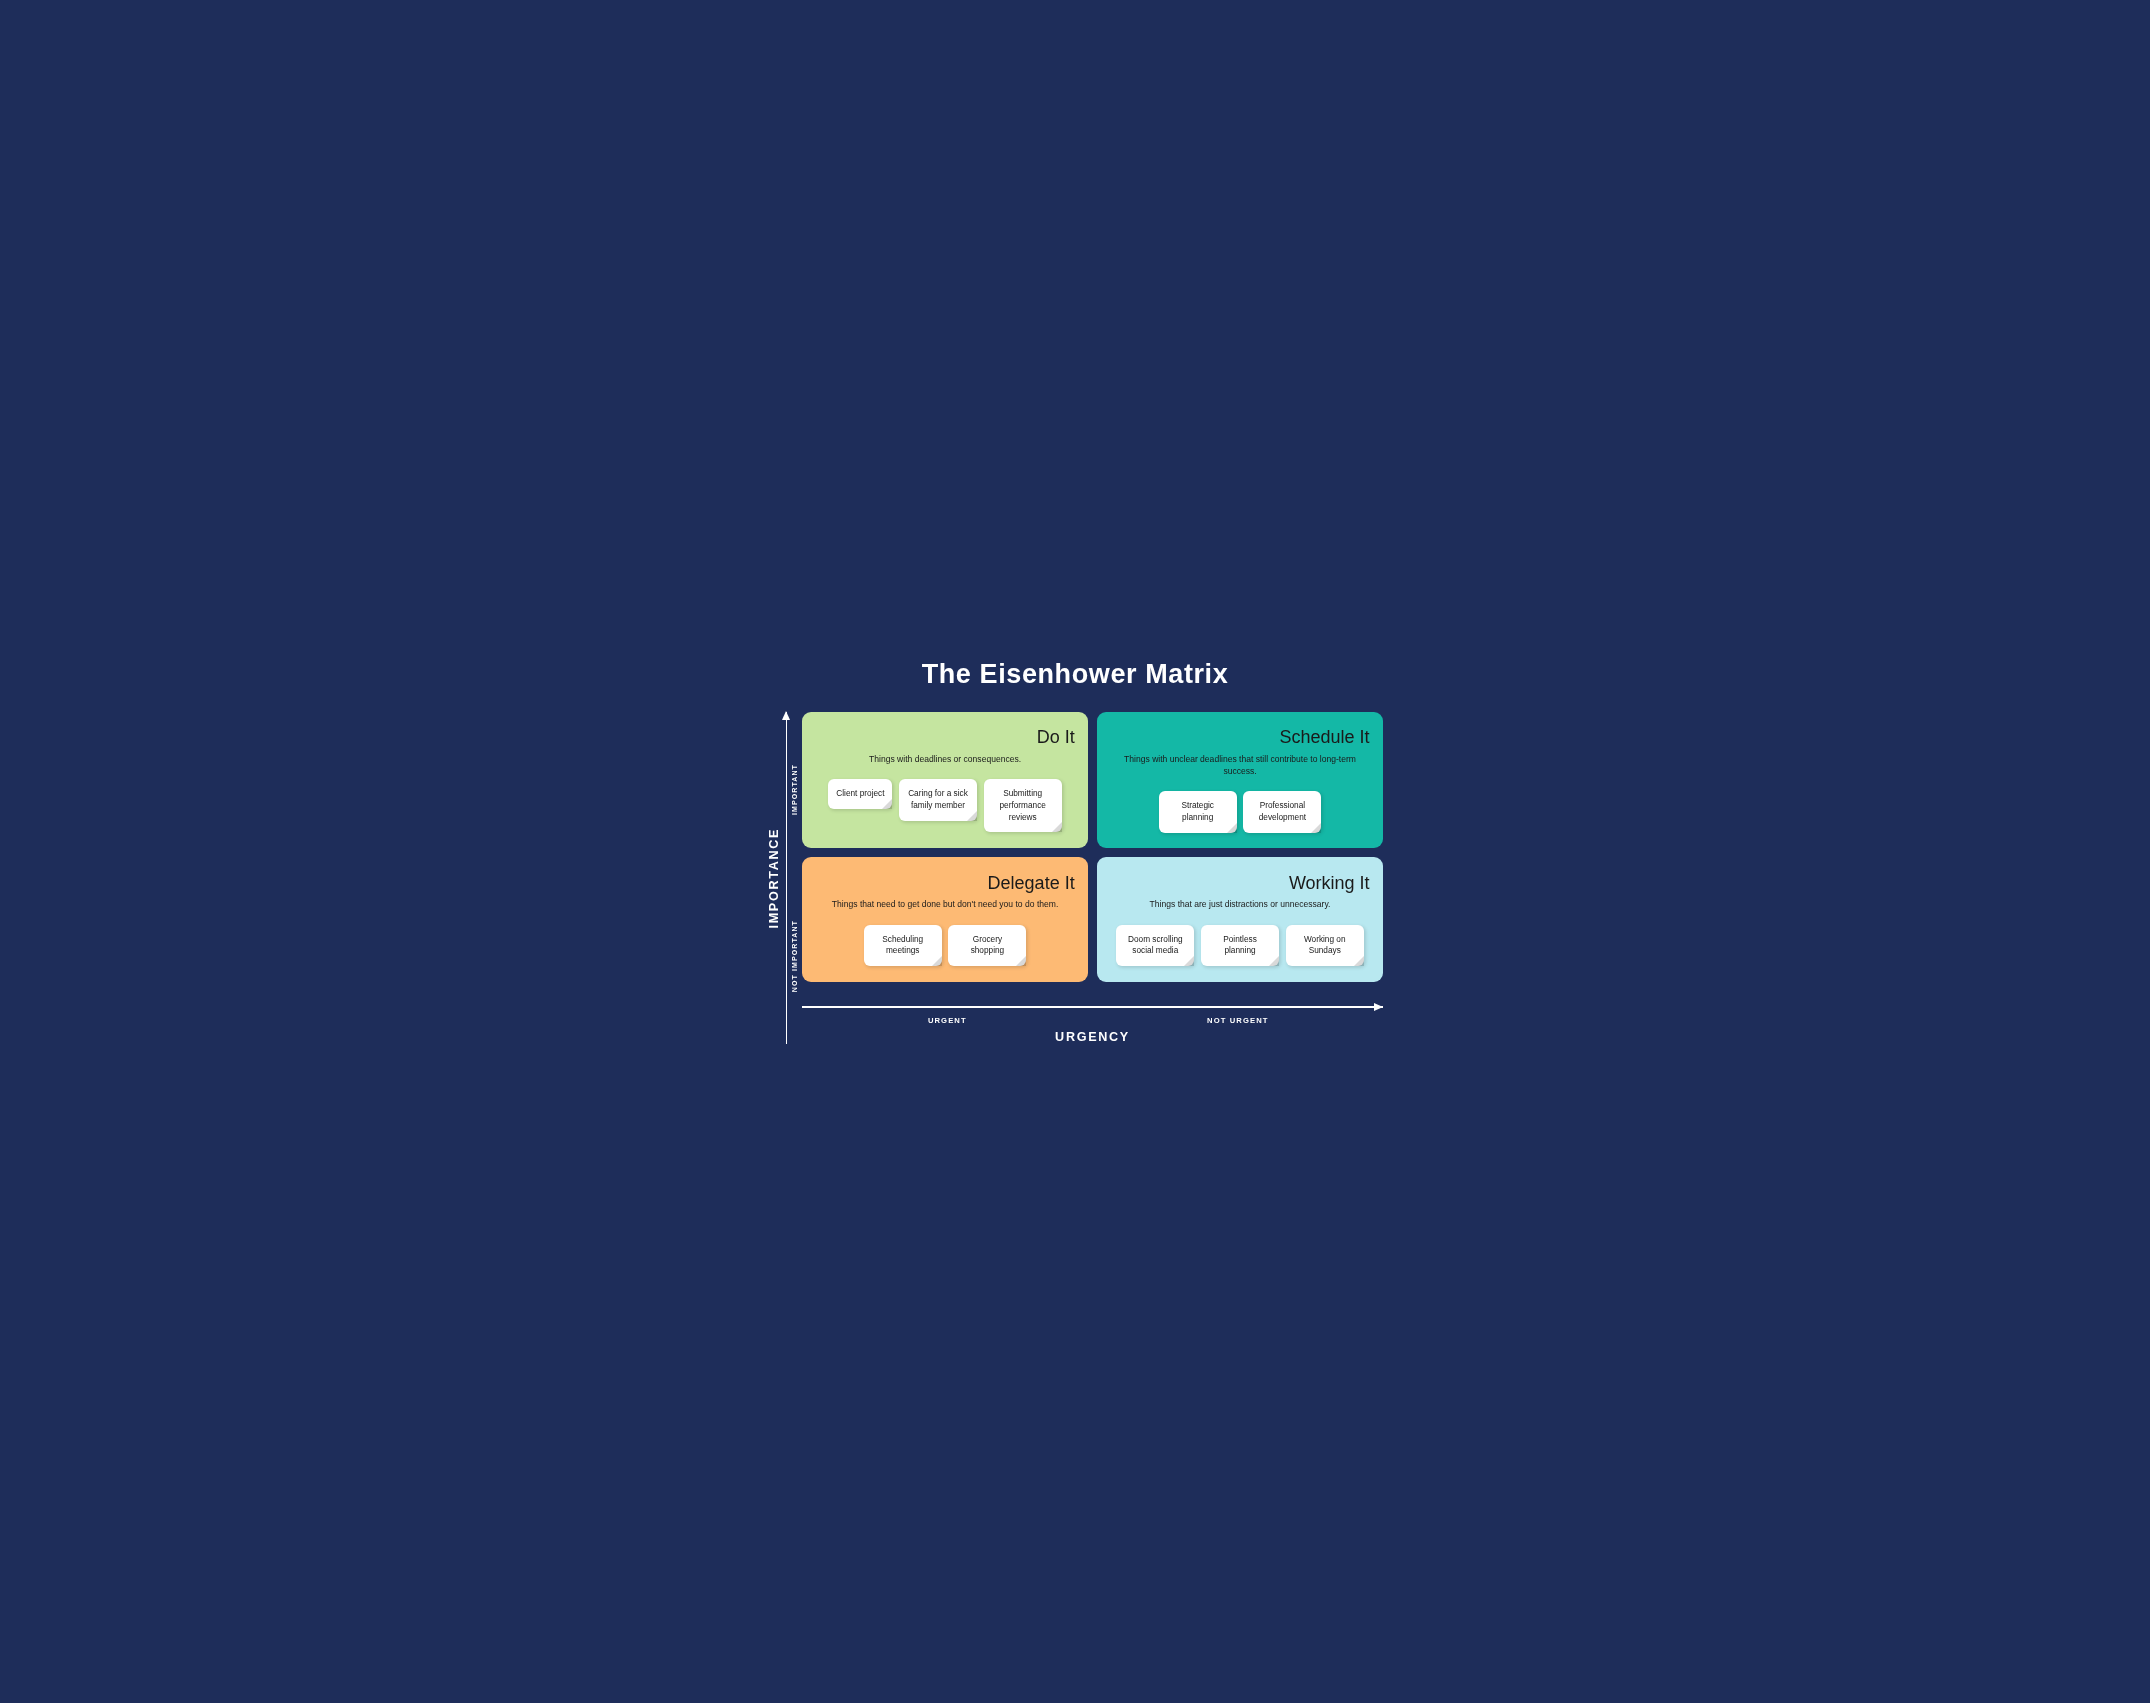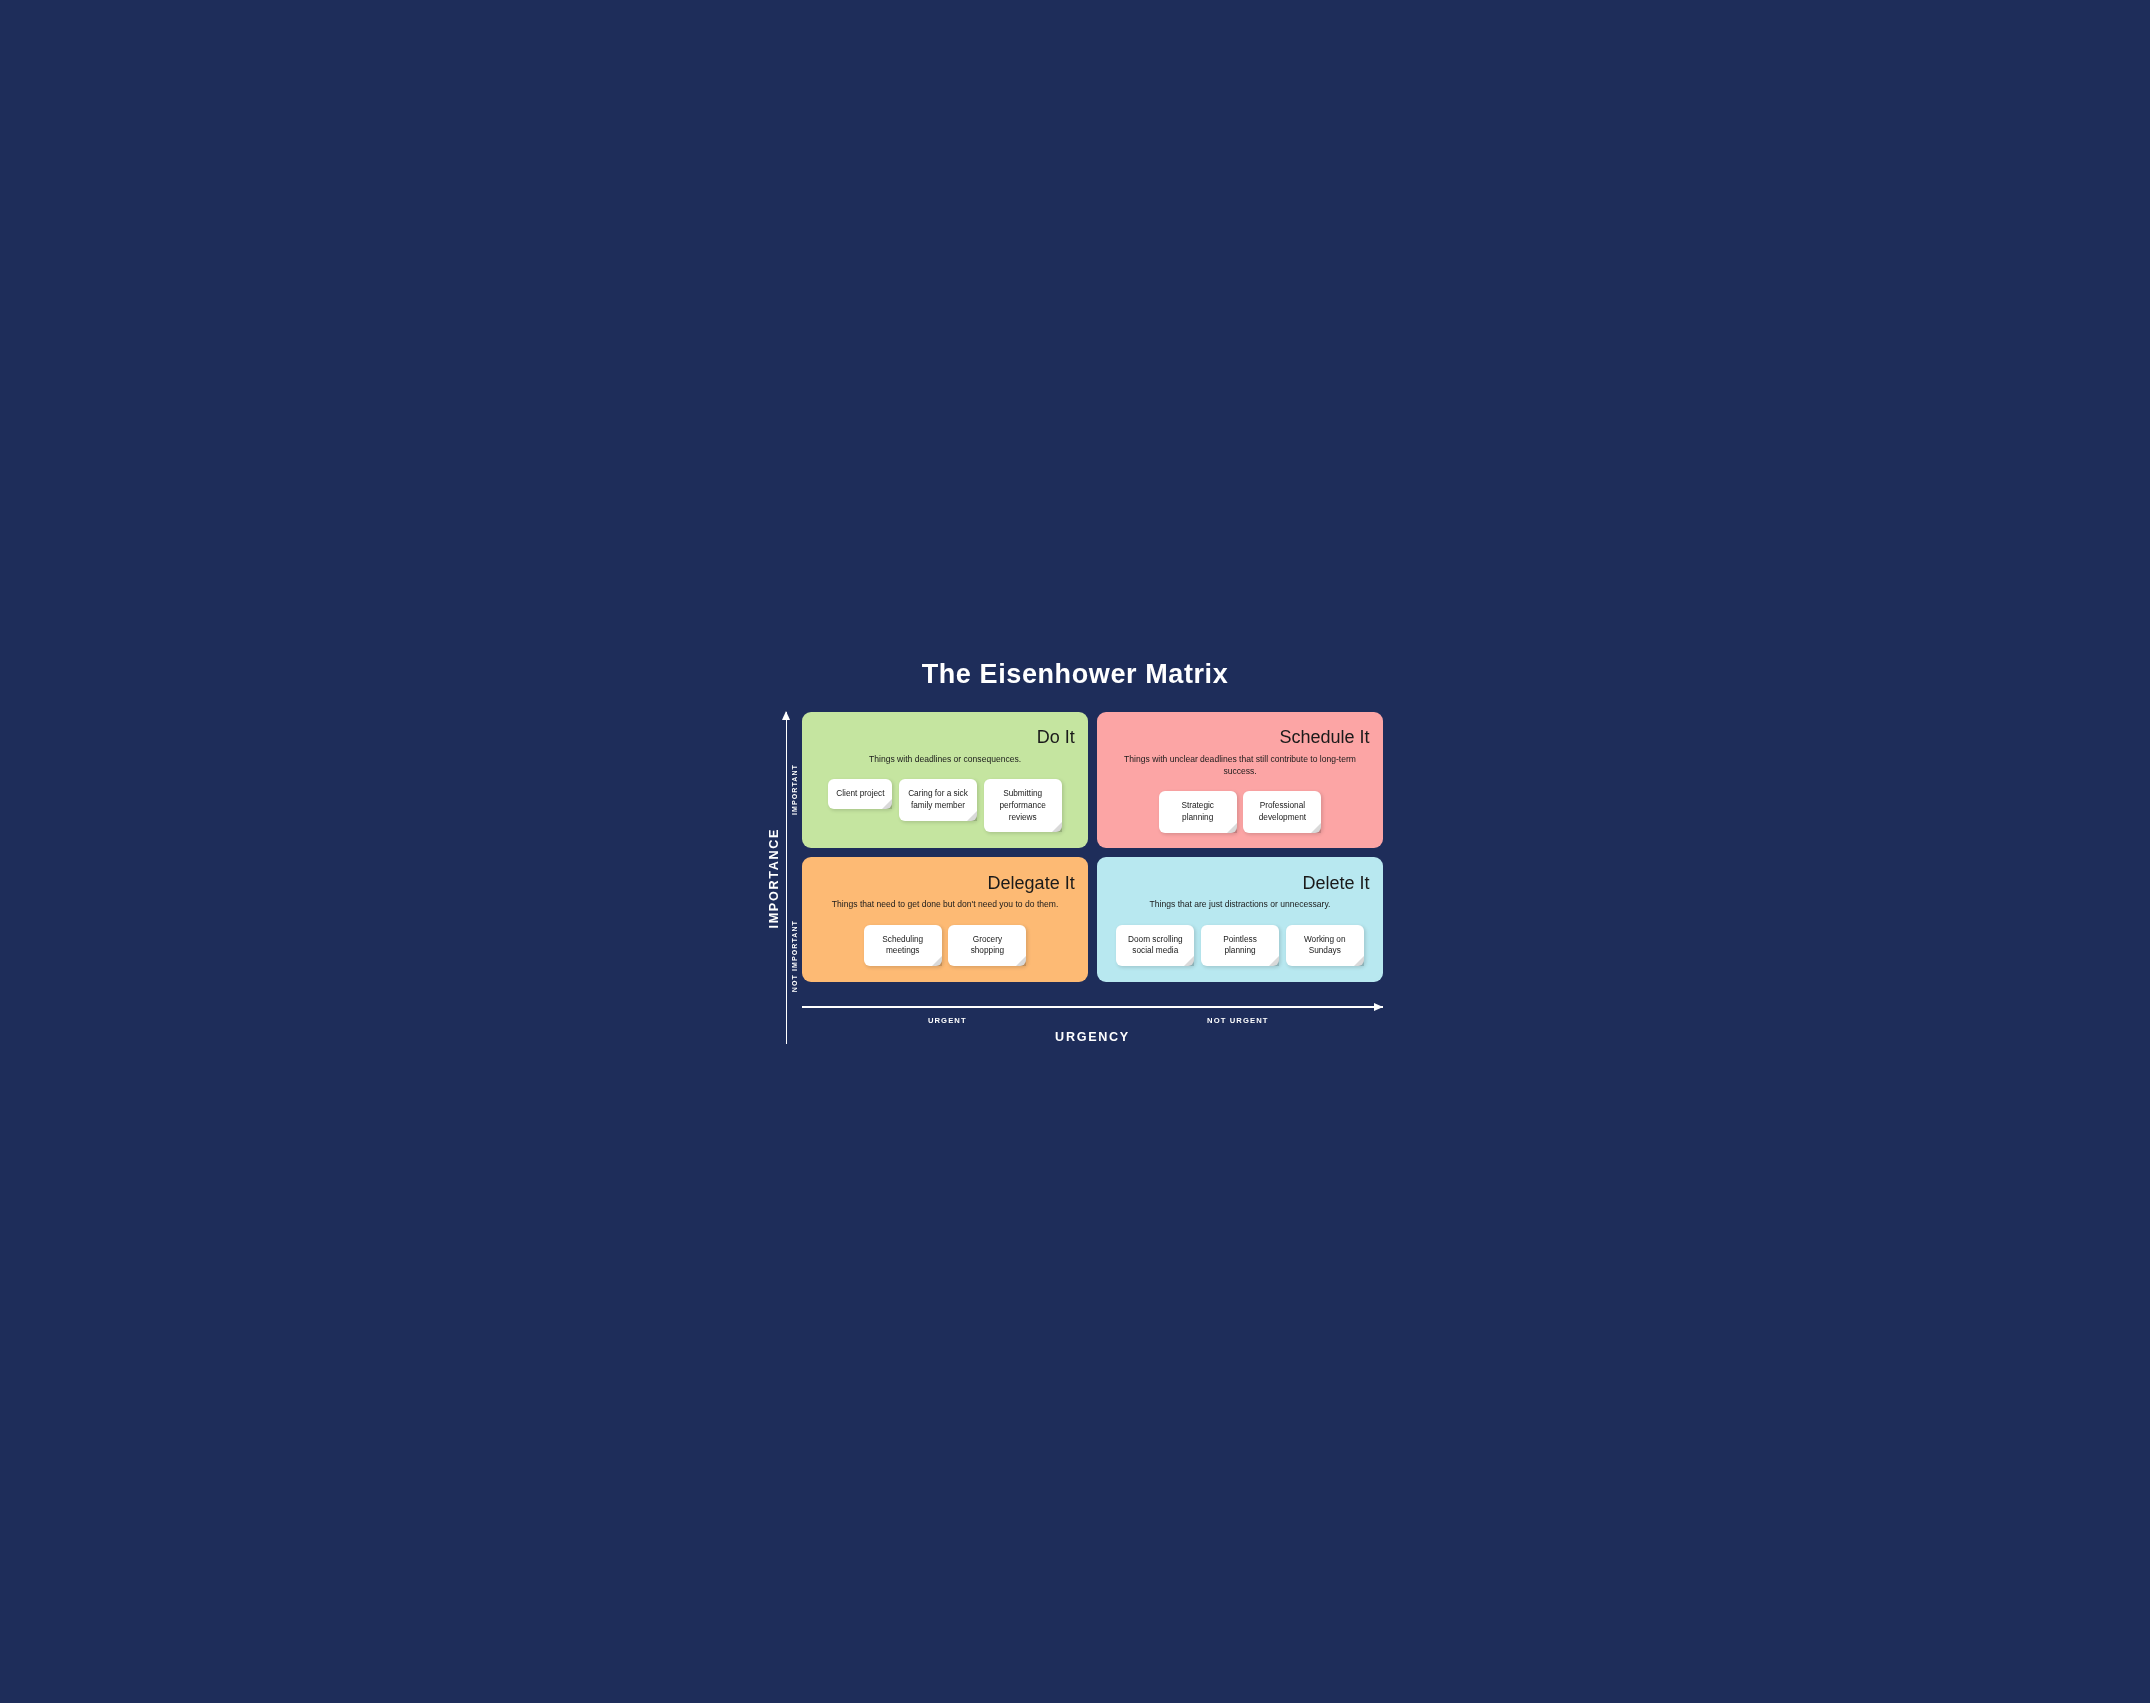--- a/index.html
+++ b/index.html
@@ -46,21 +46,21 @@
       padding: 15.7px 13.4px;
       display: flex;
       flex-direction: column;
     }
 
     .quadrant-do {
       background-color: #c5e5a0;
     }
 
     .quadrant-schedule {
-      background-color: #fca5a5;
+      background-color: #14b8a6;
     }
 
     .quadrant-delegate {
       background-color: #fdba74;
     }
 
     .quadrant-delete {
       background-color: #b8e8f0;
     }
 
@@ -313,21 +313,21 @@
           <div class="quadrant quadrant-delegate">
             <div class="quadrant-title">Delegate It</div>
             <div class="quadrant-desc">Things that need to get done but don't need you to do them.</div>
             <div class="sticky-notes">
               <div class="sticky-note">Scheduling meetings</div>
               <div class="sticky-note">Grocery shopping</div>
             </div>
           </div>
 
           <div class="quadrant quadrant-delete">
-            <div class="quadrant-title">Delete It</div>
+            <div class="quadrant-title">Working It</div>
             <div class="quadrant-desc">Things that are just distractions or unnecessary.</div>
             <div class="sticky-notes">
               <div class="sticky-note">Doom scrolling social media</div>
               <div class="sticky-note">Pointless planning</div>
               <div class="sticky-note">Working on Sundays</div>
             </div>
           </div>
 
         </div>
       </div>

